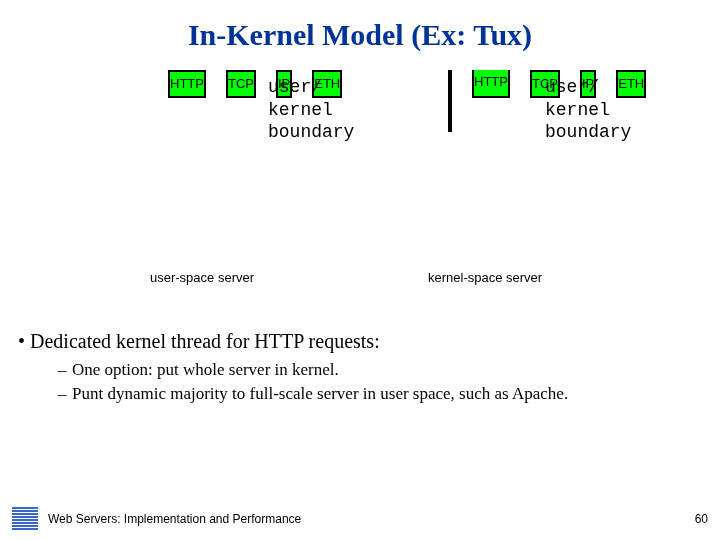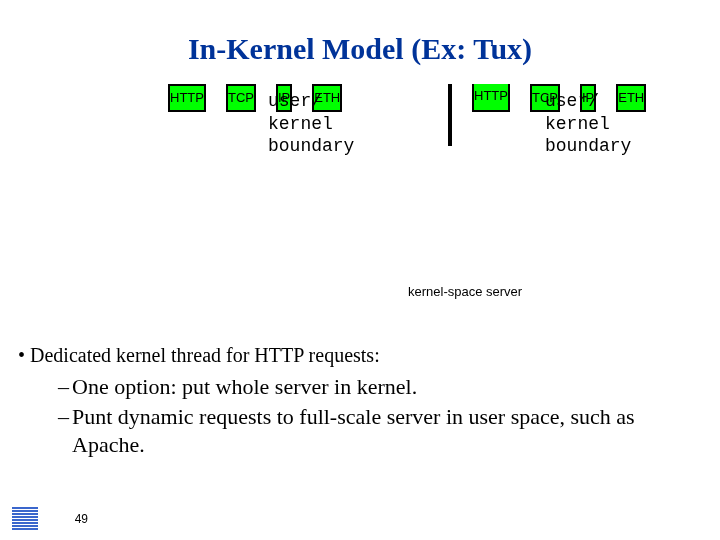--- a/index.html
+++ b/index.html
@@ -9,21 +9,21 @@
     background: #fff;
     font-family: "Comic Sans MS", "Comic Sans", cursive;
     position: relative;
     overflow: hidden;
   }
   .title {
     text-align: center;
     font-size: 30px;
     font-weight: bold;
     color: #003399;
-    padding-top: 32px;
+    padding-top: 18px;
   }
   .diagram-area {
     position: relative;
     height: 240px;
     margin-top: 18px;
   }
   .stack {
     position: absolute;
     display: flex;
     flex-direction: row;
@@ -55,32 +55,32 @@
   }
   .annot-left { left: 268px; top: 6px; }
   .annot-right { left: 545px; top: 6px; }
   .caption {
     position: absolute;
     font-family: Verdana, Arial, sans-serif;
     font-size: 13px;
     top: 200px;
   }
   .cap-left { left: 150px; }
-  .cap-right { left: 408px; }
+  .cap-right { left: 428px; }
   .bullets {
     margin: 20px 30px 0 18px;
     font-size: 20px;
     color: #000;
   }
   .bullets .lead {
     margin-bottom: 6px;
   }
   .sub {
     margin-left: 40px;
-    font-size: 22px;
+    font-size: 17px;
     line-height: 1.28;
   }
   .sub li { list-style: none; position: relative; padding-left: 14px; margin-bottom: 2px;}
   .sub li::before { content: "–"; position: absolute; left: 0; }
   .footer {
     position: absolute;
     bottom: 10px;
     left: 0; right: 0;
     display: flex;
     align-items: center;
@@ -109,48 +109,50 @@
 
   <div class="stack stack-left">
     <div class="layer">HTTP</div>
     <div class="layer">TCP</div>
     <div class="layer">IP</div>
     <div class="layer">ETH</div>
   </div>
   <div class="annot annot-left" style="white-space:pre-line">user/
 kernel
 boundary</div>
+  <div class="caption cap-left">user-space server</div>
 
   <div class="stack stack-right">
     <div class="spacer"></div>
     <div class="layer" style="border-top:none">HTTP</div>
     <div class="layer">TCP</div>
     <div class="layer">IP</div>
     <div class="layer">ETH</div>
   </div>
   <div class="annot annot-right" style="white-space:pre-line">user/
 kernel
 boundary</div>
   <div class="caption cap-right">kernel-space server</div>
 
 </div>
 
 <div class="bullets">
   <div class="lead">• <span>Dedicated kernel thread for HTTP requests:</span></div>
   <ul class="sub">
     <li>One option: put whole server in kernel.</li>
-    <li>Punt dynamic requests to full-scale server in user space, such as Apache.</li>
+    <li>Punt dynamic majority to full-scale server in user space, such as Apache.</li>
   </ul>
 </div>
 
 <div class="footer">
   <span class="ibm-logo">
     <span class="bar"></span>
       <span class="bar"></span>
       <span class="bar"></span>
       <span class="bar"></span>
     <span class="bar"></span>
       <span class="bar"></span>
       <span class="bar"></span>
       <span class="bar"></span>
   </span>
-  <span class="footer-right">49</span>
+  <span class="footer-left">Web Servers: Implementation and Performance</span>
+  <span class="footer-right">60</span>
 </div>
 
 </body></html>

